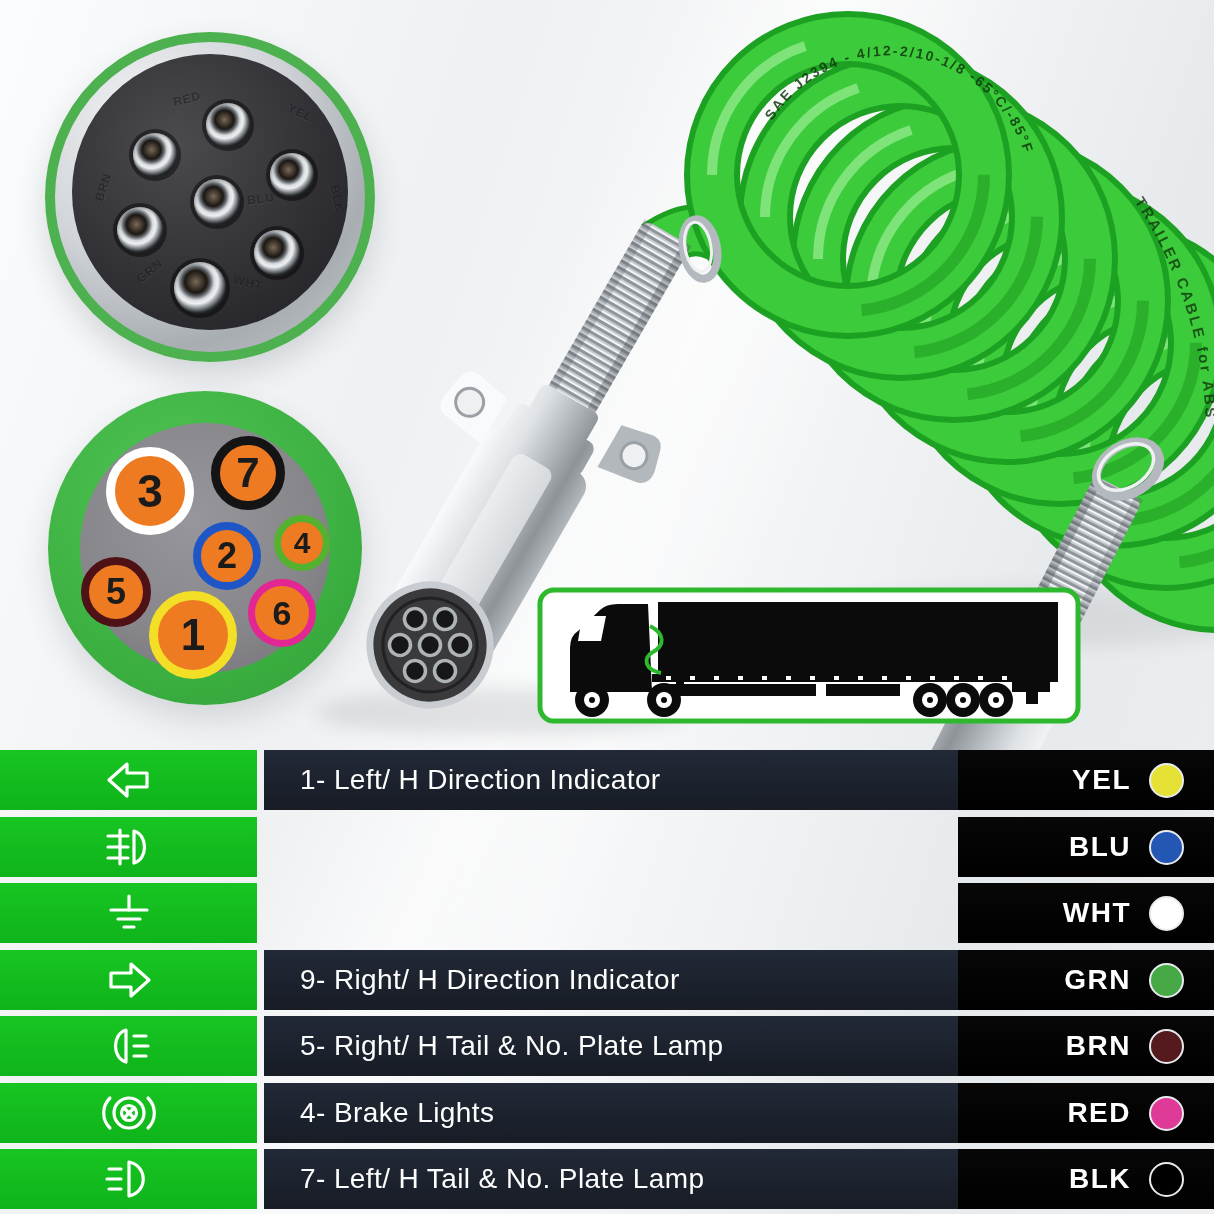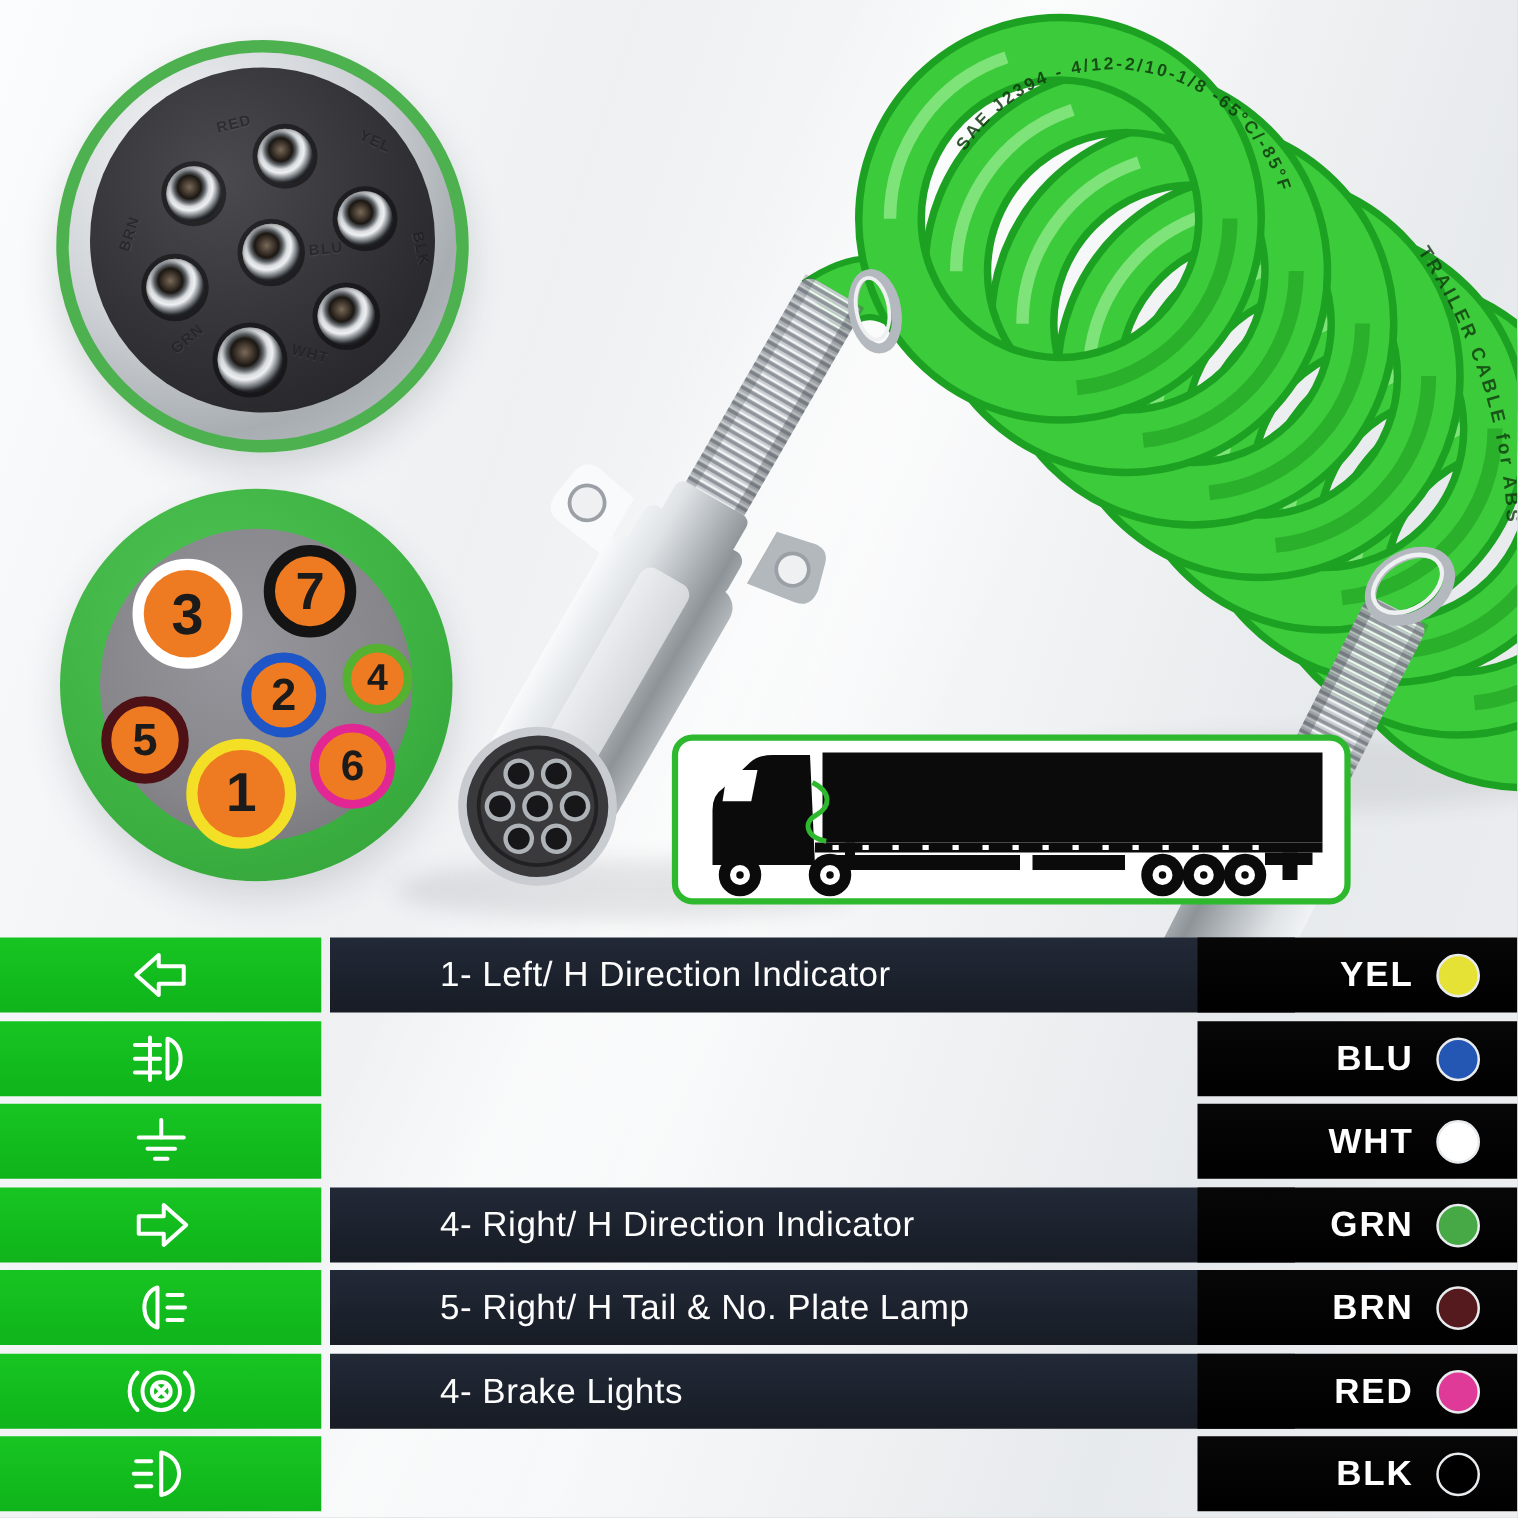--- a/index.html
+++ b/index.html
@@ -32,21 +32,21 @@
     background:radial-gradient(circle at 45% 38%,#96969c,#85858a 60%,#6f6f74 100%);}
   .wpin{position:absolute;border-radius:50%;box-sizing:border-box;display:flex;align-items:center;
     justify-content:center;font-weight:bold;color:#1b1b1b;}
 
   
   .lrow{position:absolute;left:0;width:1214px;height:60px;}
   .cell{position:absolute;top:0;height:60px;display:flex;align-items:center;}
   .c-icon{left:0;width:257px;justify-content:center;
     background:linear-gradient(180deg,#17c522,#0fb41a);}
   .c-label{left:264px;width:772px;background:linear-gradient(180deg,#222937,#171c25);
-    color:#fdfdfd;font-size:28px;letter-spacing:.4px;padding-left:88px;box-sizing:border-box;}
+    color:#fdfdfd;font-size:28px;letter-spacing:.4px;padding-left:36px;box-sizing:border-box;}
   .c-code{left:958px;width:256px;background:linear-gradient(180deg,#070707,#000);
     justify-content:flex-end;padding-right:30px;box-sizing:border-box;}
   .code-txt{color:#fff;font-size:28px;font-weight:bold;letter-spacing:1.5px;margin-right:18px;}
   .dot{width:31px;height:31px;border-radius:50%;border:2.5px solid #e8ebee;}
   .licon{stroke:#fff;fill:none;stroke-width:3.2;stroke-linecap:round;stroke-linejoin:round;}
 </style>
 </head>
 <body>
 
 <div class="stage">
@@ -315,21 +315,21 @@
       <span class="dot" style="background-color: rgb(255, 255, 255);"></span>
     </div>
   </div>
 
   <div class="lrow" style="top:950px;">
     <div class="cell c-icon">
       <svg class="licon" width="58" height="48" viewBox="0 0 56 48">
         <path d="M10,17 H30 V8 L48,24 L30,40 V31 H10 Z"></path>
         </svg>
     </div>
-    <div class="cell c-label">4- Right/ H Direction Indicator</div>
+    <div class="cell c-label">9- Right/ H Direction Indicator</div>
     <div class="cell c-code">
       <span class="code-txt">GRN</span>
       <span class="dot" style="background-color: rgb(70, 169, 70);"></span>
     </div>
   </div>
 
   <div class="lrow" style="top:1016px;text-align:center;">
     <div class="cell c-icon">
       <svg class="licon" width="58" height="48" viewBox="0 0 56 48">
         <path d="M25,8 C11,12 11,36 25,40 L25,8 Z"></path>
@@ -365,18 +365,19 @@
 
   <div class="lrow" style="top:1149px;">
     <div class="cell c-icon">
       <svg class="licon" width="58" height="48" viewBox="0 0 56 48">
         <line x1="8" y1="14" x2="20" y2="14"></line>
           <line x1="6" y1="24" x2="20" y2="24"></line>
           <line x1="8" y1="34" x2="20" y2="34"></line>
         <path d="M28,7 L28,41 C47,37 47,11 28,7 Z"></path>
         </svg>
     </div>
+    <div class="cell c-label">7- Left/ H Tail &amp; No. Plate Lamp</div>
     <div class="cell c-code">
       <span class="code-txt">BLK</span>
       <span class="dot" style="background-color: rgb(0, 0, 0);"></span>
     </div>
   </div>
 </div>
 
 </body></html>

